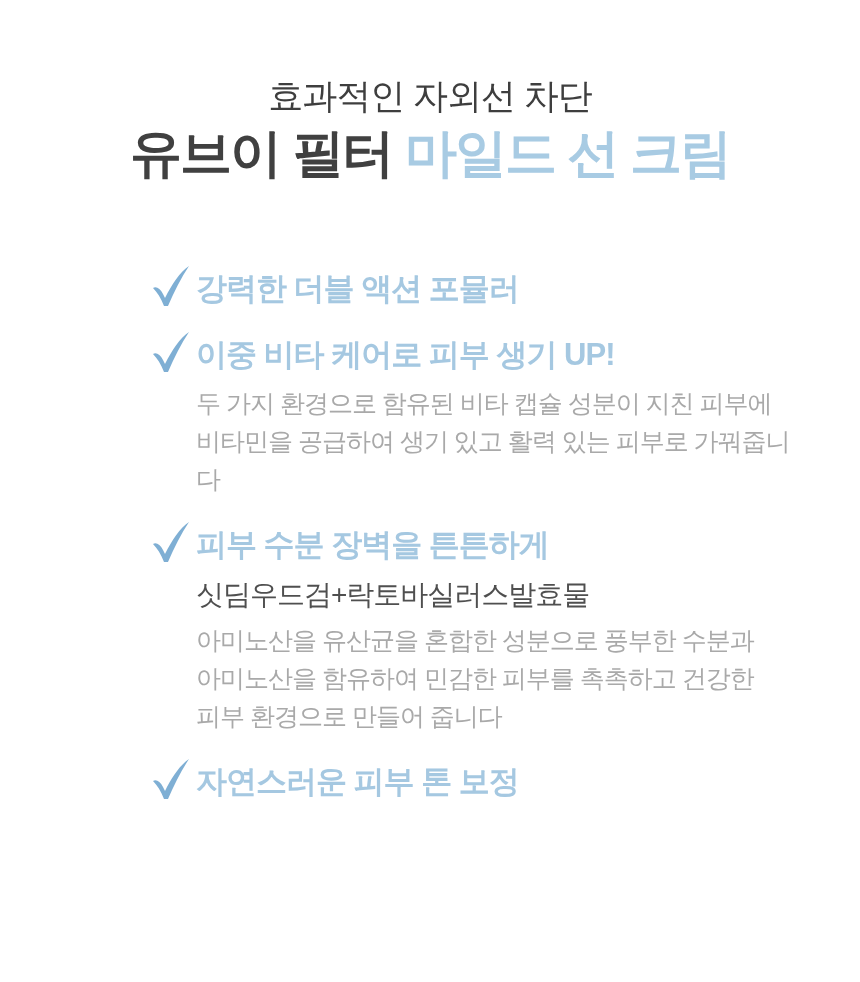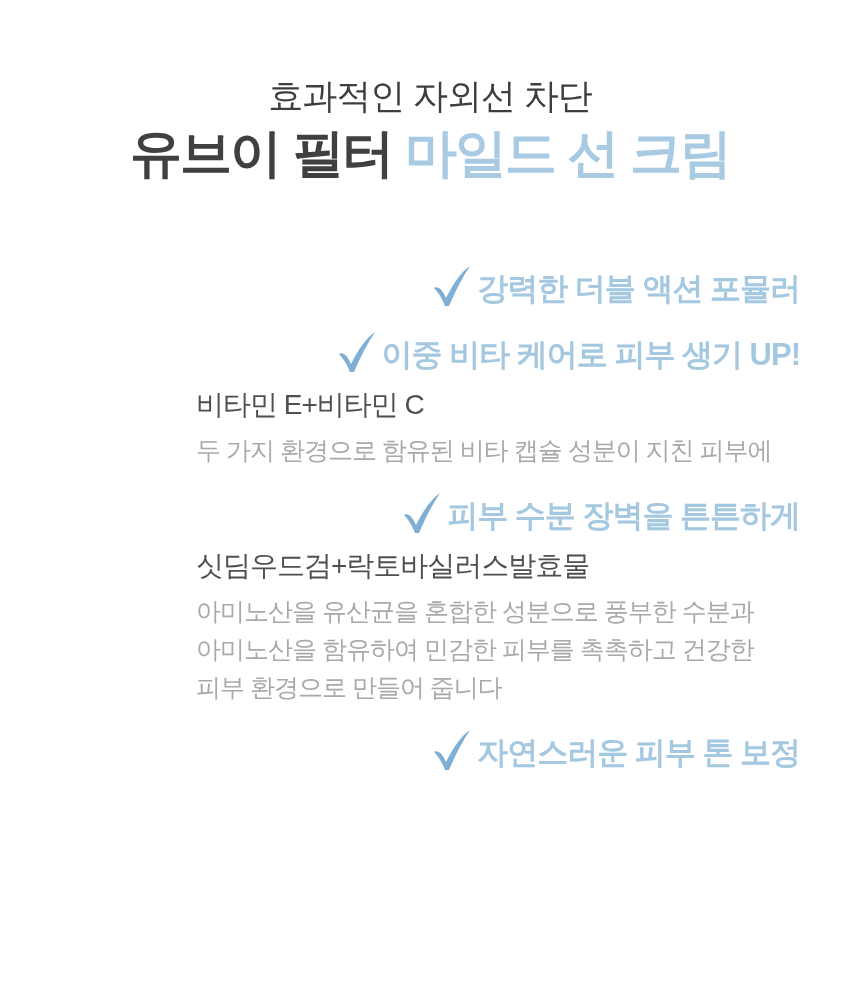--- a/index.html
+++ b/index.html
@@ -42,21 +42,20 @@
   
   .sections {
     margin-top: 88px;
     padding-left: 150px;
     padding-right: 60px;
   }
   .section { margin-bottom: 28px; }
   .sec-head {
     display: flex;
     align-items: flex-start;
-    justify-content: flex-end;
   }
   .check-box {
     flex: 0 0 46px;
     width: 46px;
     height: 44px;
     margin-top: -6px;
   }
   .check-box svg { display: block; }
   .sec-heading {
     margin: 0;
@@ -110,23 +109,23 @@
       <div class="section">
         <div class="sec-head">
           <div class="check-box">
             <svg width="42" height="44" viewBox="0 0 42 44">
               <path d="M3 24 C6 22, 10 24, 13 30 L15 34 C22 20, 30 8, 39 2 C31 14, 24 28, 18 42 L14 42 C11 34, 7 28, 3 24 Z" fill="#7fafd4"></path>
             </svg>
           </div>
           <h2 class="sec-heading">이중 비타 케어로 피부 생기 UP!</h2>
         </div>
         <div class="sec-content">
-          <h3 class="sec-subtitle">비타민 E+비타민 C</h3>
           <div class="sec-body">
             <div class="body-line">두 가지 환경으로 함유된 비타 캡슐 성분이 지친 피부에</div>
+            <div class="body-line">비타민을 공급하여 생기 있고 활력 있는 피부로 가꿔줍니다</div>
           </div>
         </div>
       </div>
       <div class="section">
         <div class="sec-head">
           <div class="check-box">
             <svg width="42" height="44" viewBox="0 0 42 44">
               <path d="M3 24 C6 22, 10 24, 13 30 L15 34 C22 20, 30 8, 39 2 C31 14, 24 28, 18 42 L14 42 C11 34, 7 28, 3 24 Z" fill="#7fafd4"></path>
             </svg>
           </div>

